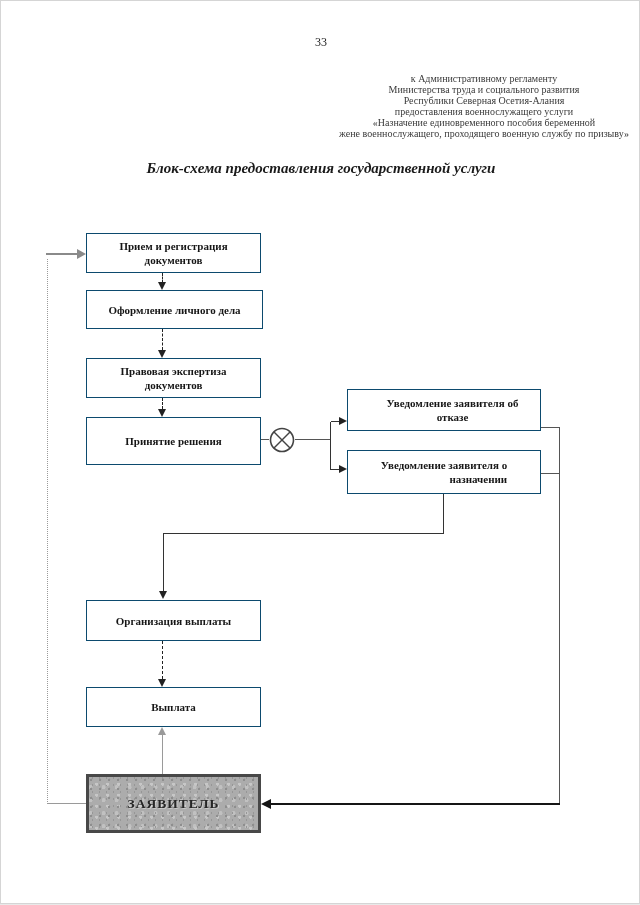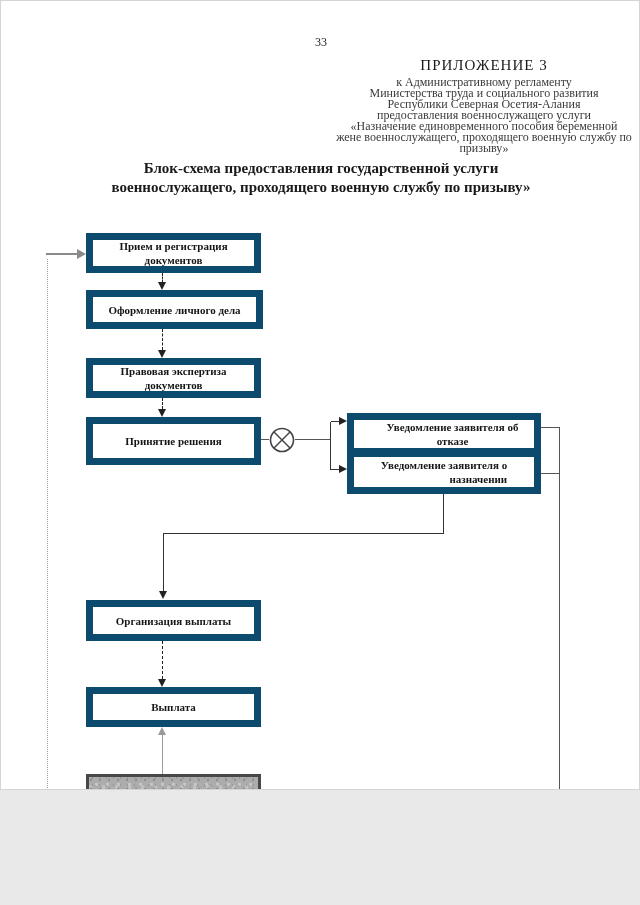--- a/index.html
+++ b/index.html
@@ -1,33 +1,33 @@
 <!DOCTYPE html>
 <html><head>
 <meta charset="utf-8">
 <style>
   html,body{margin:0;padding:0;background:#e9e9e9;}
   #page{
-    position:relative;width:640px;height:790px;margin:0 auto;
+    position:relative;width:640px;height:904px;margin:0 auto;
     background:#ffffff;border:1px solid #d5d5d5;box-sizing:border-box;
     font-family:"Liberation Serif","DejaVu Serif",serif;color:#1a1a1a;
     overflow:hidden;
   }
   .abs{position:absolute;}
   
   .page-number{top:34px;left:0;width:640px;text-align:center;font-size:12px;}
   .appendix{top:55px;left:330px;width:306px;text-align:center;}
   .appendix-heading{font-size:15px;letter-spacing:1px;line-height:19px;}
-  .appendix-lines{margin-top:2px;font-size:12px;line-height:11px;color:#3a3a3a;}
+  .appendix-lines{margin-top:17px;font-size:10px;line-height:11px;color:#3a3a3a;}
   .doc-title{top:158px;left:0;width:640px;text-align:center;
-    font-weight:bold;font-size:15px;line-height:19px;}
+    font-weight:bold;font-size:15px;line-height:19px;font-style:italic;}
   
   .node{
     position:absolute;box-sizing:border-box;background:#fff;
-    border:7px solid #0c4a6e;
+    border:1px solid #0c4a6e;
     display:flex;align-items:center;justify-content:center;
     text-align:center;font-weight:bold;font-size:11px;line-height:14px;
     white-space:pre-line;color:#161616;
   }
   .node-applicant{
     border:3px solid #484848;
     background-color:#acacac;
     background-image:
       radial-gradient(circle at 25% 30%, #8e8e8e 12%, rgba(0,0,0,0) 14%),
       radial-gradient(circle at 70% 65%, #c7c7c7 14%, rgba(0,0,0,0) 16%),
@@ -42,47 +42,45 @@
   .circle-x{position:absolute;left:268px;top:426px;width:26px;height:26px;}
 </style>
 </head>
 <body>
 
 <div id="page">
 
   <div class="abs page-number">33</div>
 
   <div class="abs appendix">
-    <div class="appendix-heading">ПРИЛОЖЕНИЕ 3</div>
     <div class="appendix-lines">
       <div>к Административному регламенту</div>
       <div>Министерства труда и социального развития</div>
       <div>Республики Северная Осетия-Алания</div>
       <div>предоставления военнослужащего услуги</div>
       <div>«Назначение единовременного пособия беременной</div>
       <div>жене военнослужащего, проходящего военную службу по призыву»</div>
     </div>
   </div>
 
   <div class="abs doc-title">
     <div>Блок-схема предоставления государственной услуги</div>
-    <div>военнослужащего, проходящего военную службу по призыву»</div>
   </div>
 
   <div class="node" style="left:85px;top:232px;width:175px;height:40px;">Прием и регистрация
 документов</div>
 
   <div class="node" style="left:85px;top:289px;width:177px;height:39px;">Оформление личного дела</div>
 
   <div class="node" style="left:85px;top:357px;width:175px;height:40px;">Правовая экспертиза
 документов</div>
 
   <div class="node" style="left:85px;top:416px;width:175px;height:48px;">Принятие решения</div>
 
-  <div class="node" style="left:346px;top:412px;width:194px;height:42px;padding-left:17px;">Уведомление заявителя об
+  <div class="node" style="left:346px;top:388px;width:194px;height:42px;padding-left:17px;">Уведомление заявителя об
 отказе</div>
 
   <div class="node" style="left:346px;top:449px;width:194px;height:44px;text-align:right;">Уведомление заявителя о
 назначении</div>
 
   <div class="node" style="left:85px;top:686px;width:175px;height:40px;">Выплата</div>
 
   <div class="node" style="left:85px;top:599px;width:175px;height:41px;">Организация выплаты</div>
 
   <div class="node node-applicant" style="left:85px;top:773px;width:175px;height:59px;">ЗАЯВИТЕЛЬ</div>

